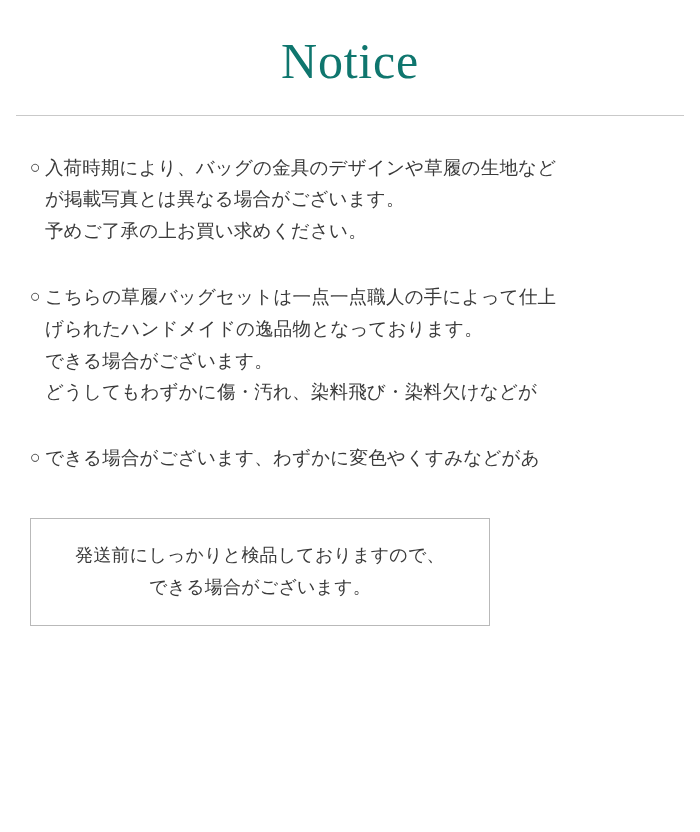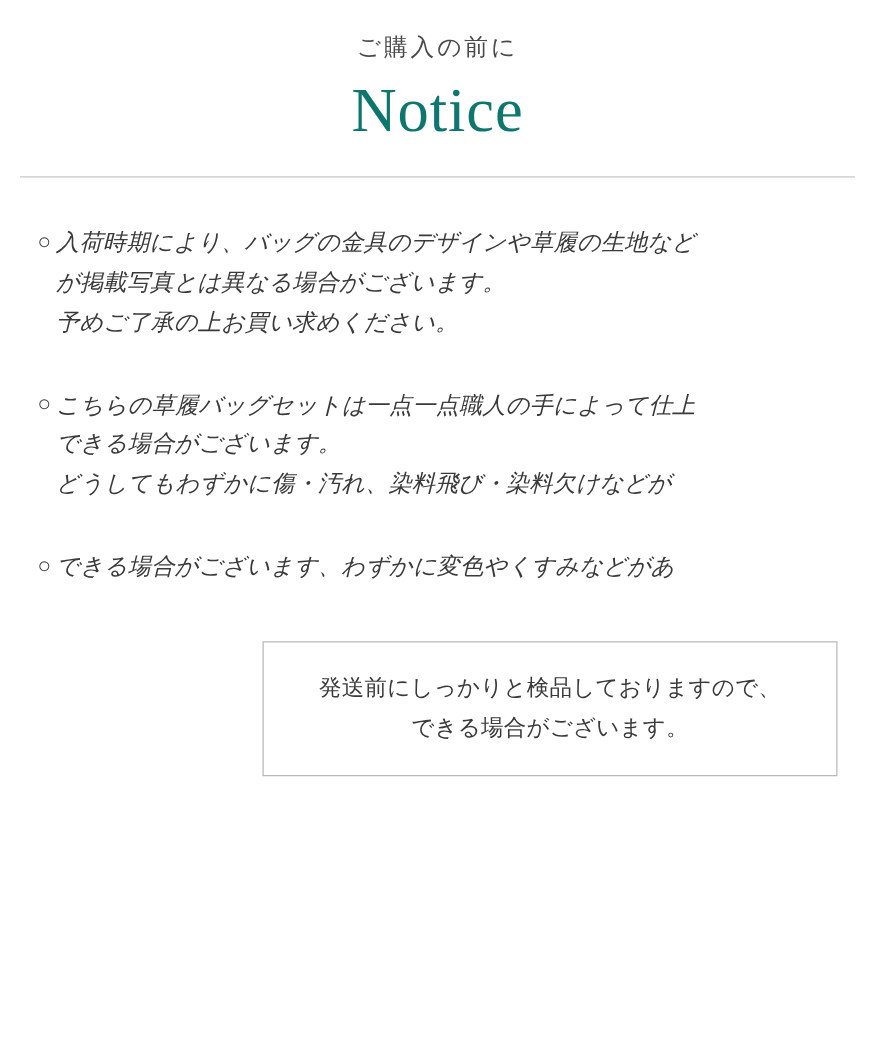--- a/index.html
+++ b/index.html
@@ -65,35 +65,34 @@
   }
   .bullet {
     flex: 0 0 auto;
     font-size: 18px;
     line-height: 1.72;
     color: #3a3a3a;
     margin-right: 4px;
   }
   .note-lines {
     flex: 1 1 auto;
-    font-style: italic;
   }
   .note-lines p {
     margin: 0;
     font-size: 18.5px;
     line-height: 1.72;
     letter-spacing: 0.01em;
     color: #3a3a3a;
     white-space: nowrap;
   }
 
   
   .callout-wrap {
     display: flex;
-    justify-content: flex-end;
+    justify-content: flex-start;
     margin-top: 44px;
   }
   .callout {
     border: 1px solid #b9b9b9;
     box-sizing: border-box;
     width: 460px;
     padding: 20px 10px 22px 10px;
     text-align: center;
   }
   .callout p {
@@ -104,40 +103,40 @@
     color: #3a3a3a;
     white-space: nowrap;
   }
 </style>
 </head>
 <body>
 
 <div class="page">
 
   <div class="header">
-    <p class="kicker">ご購入の前に</p>
     <h1 class="title">Notice</h1>
   </div>
   <hr class="rule">
 
   <div class="content">
 
     <div class="note">
       <span class="bullet">○</span>
       <div class="note-lines">
         <p>入荷時期により、バッグの金具のデザインや草履の生地など</p>
         <p>が掲載写真とは異なる場合がございます。</p>
         <p>予めご了承の上お買い求めください。</p>
       </div>
     </div>
 
     <div class="note">
       <span class="bullet">○</span>
       <div class="note-lines">
         <p>こちらの草履バッグセットは一点一点職人の手によって仕上</p>
+        <p>げられたハンドメイドの逸品物となっております。</p>
         <p>できる場合がございます。</p>
         <p>どうしてもわずかに傷・汚れ、染料飛び・染料欠けなどが</p>
       </div>
     </div>
 
     <div class="note">
       <span class="bullet">○</span>
       <div class="note-lines">
         <p>できる場合がございます、わずかに変色やくすみなどがあ</p>
       </div>

